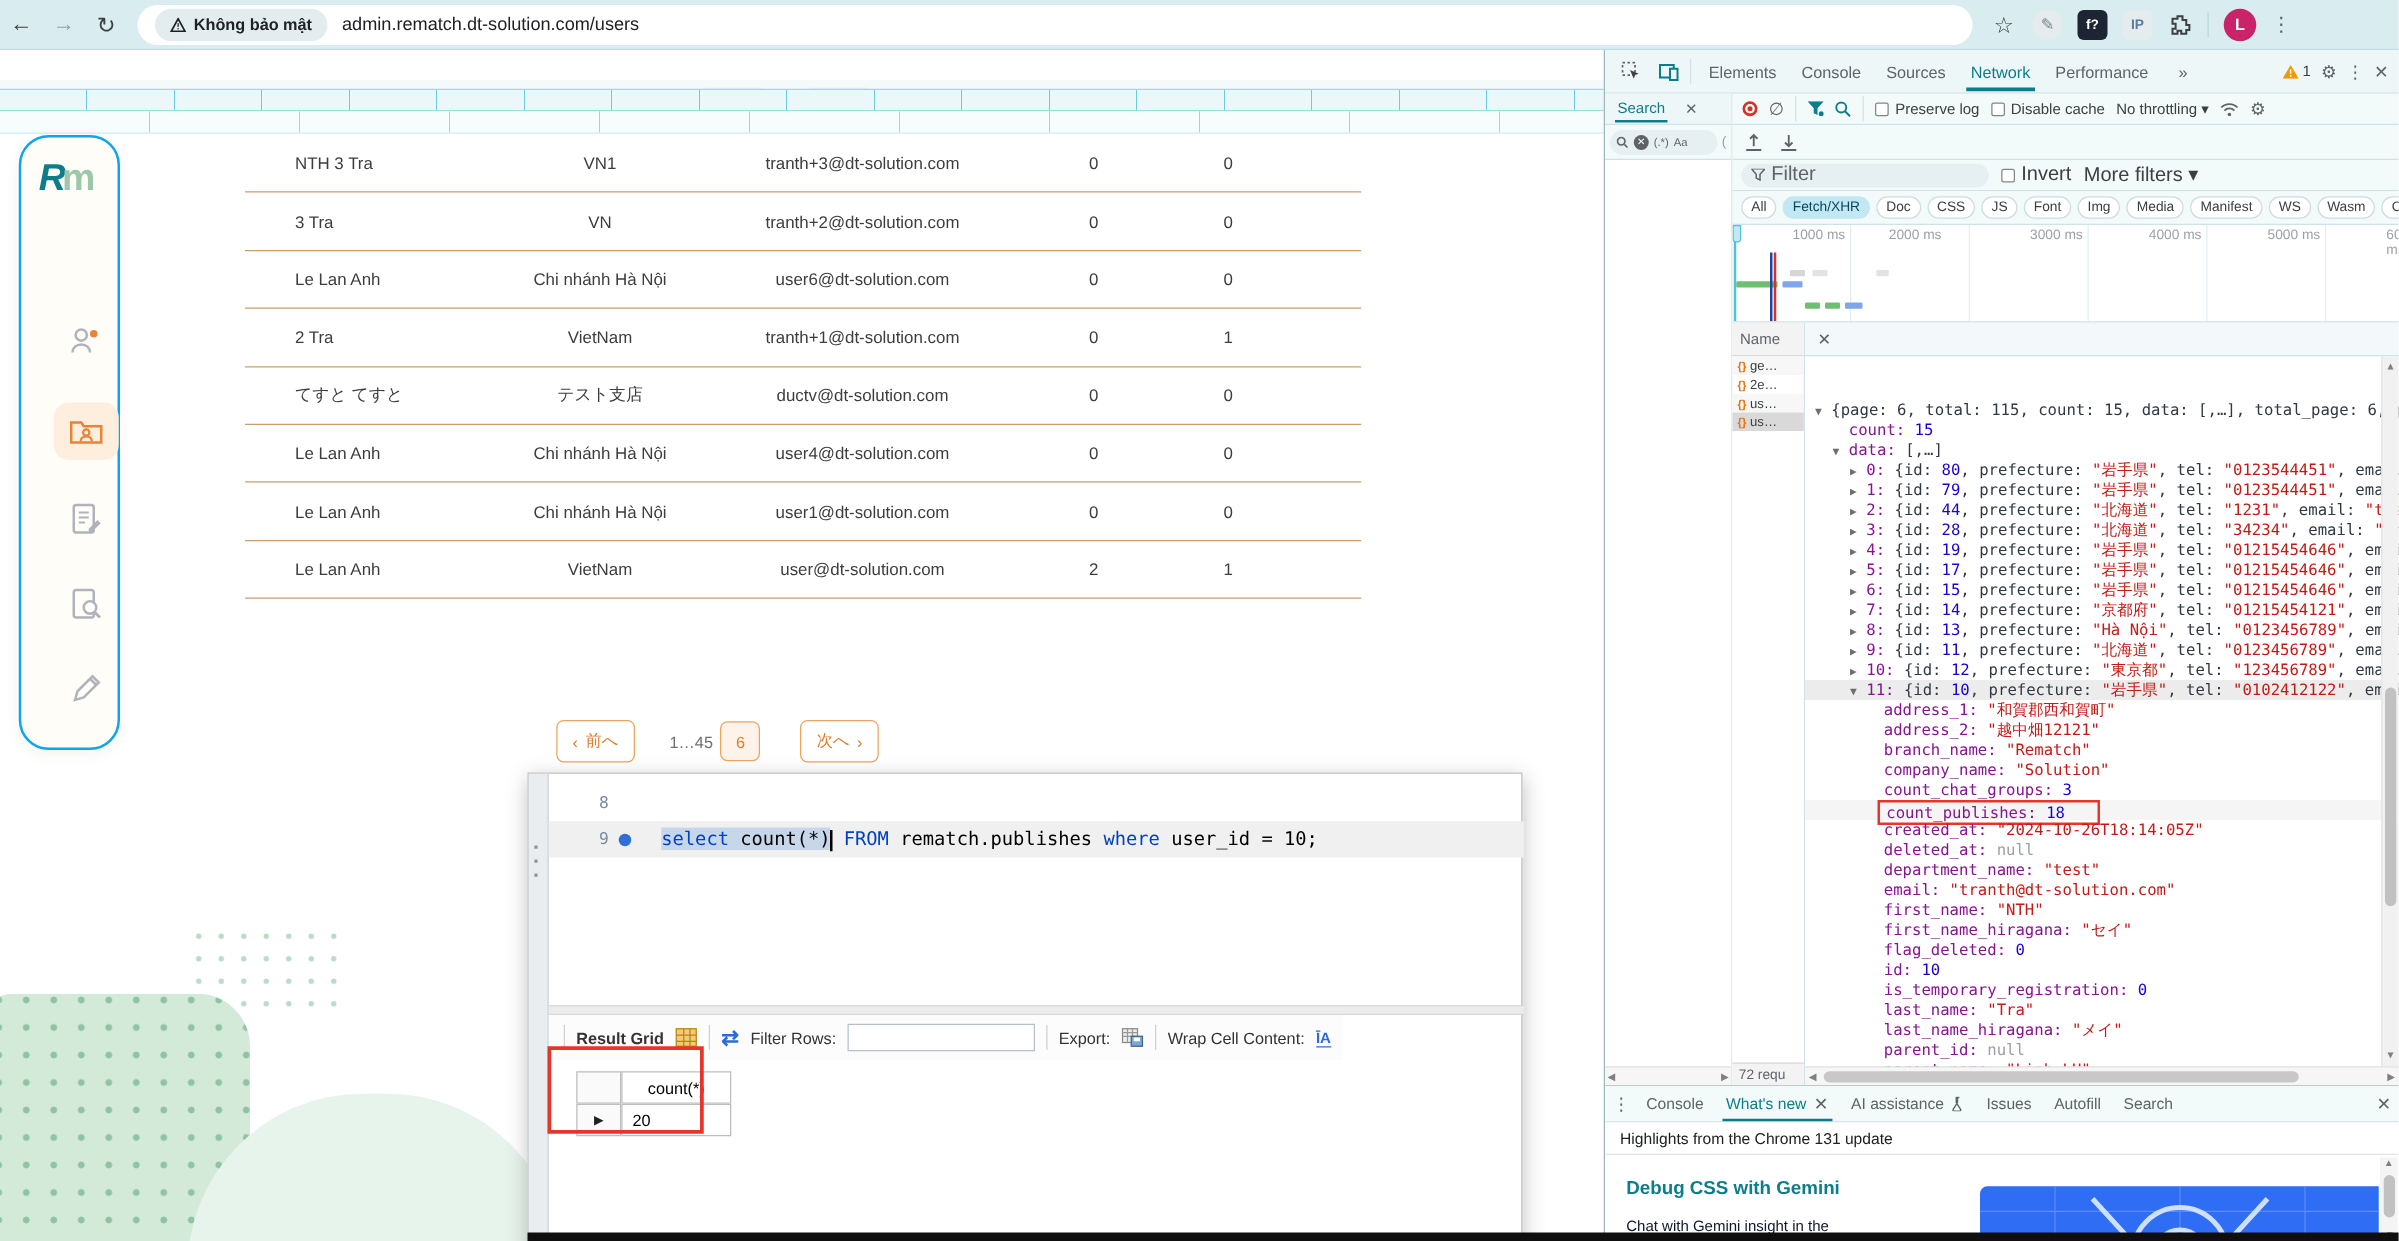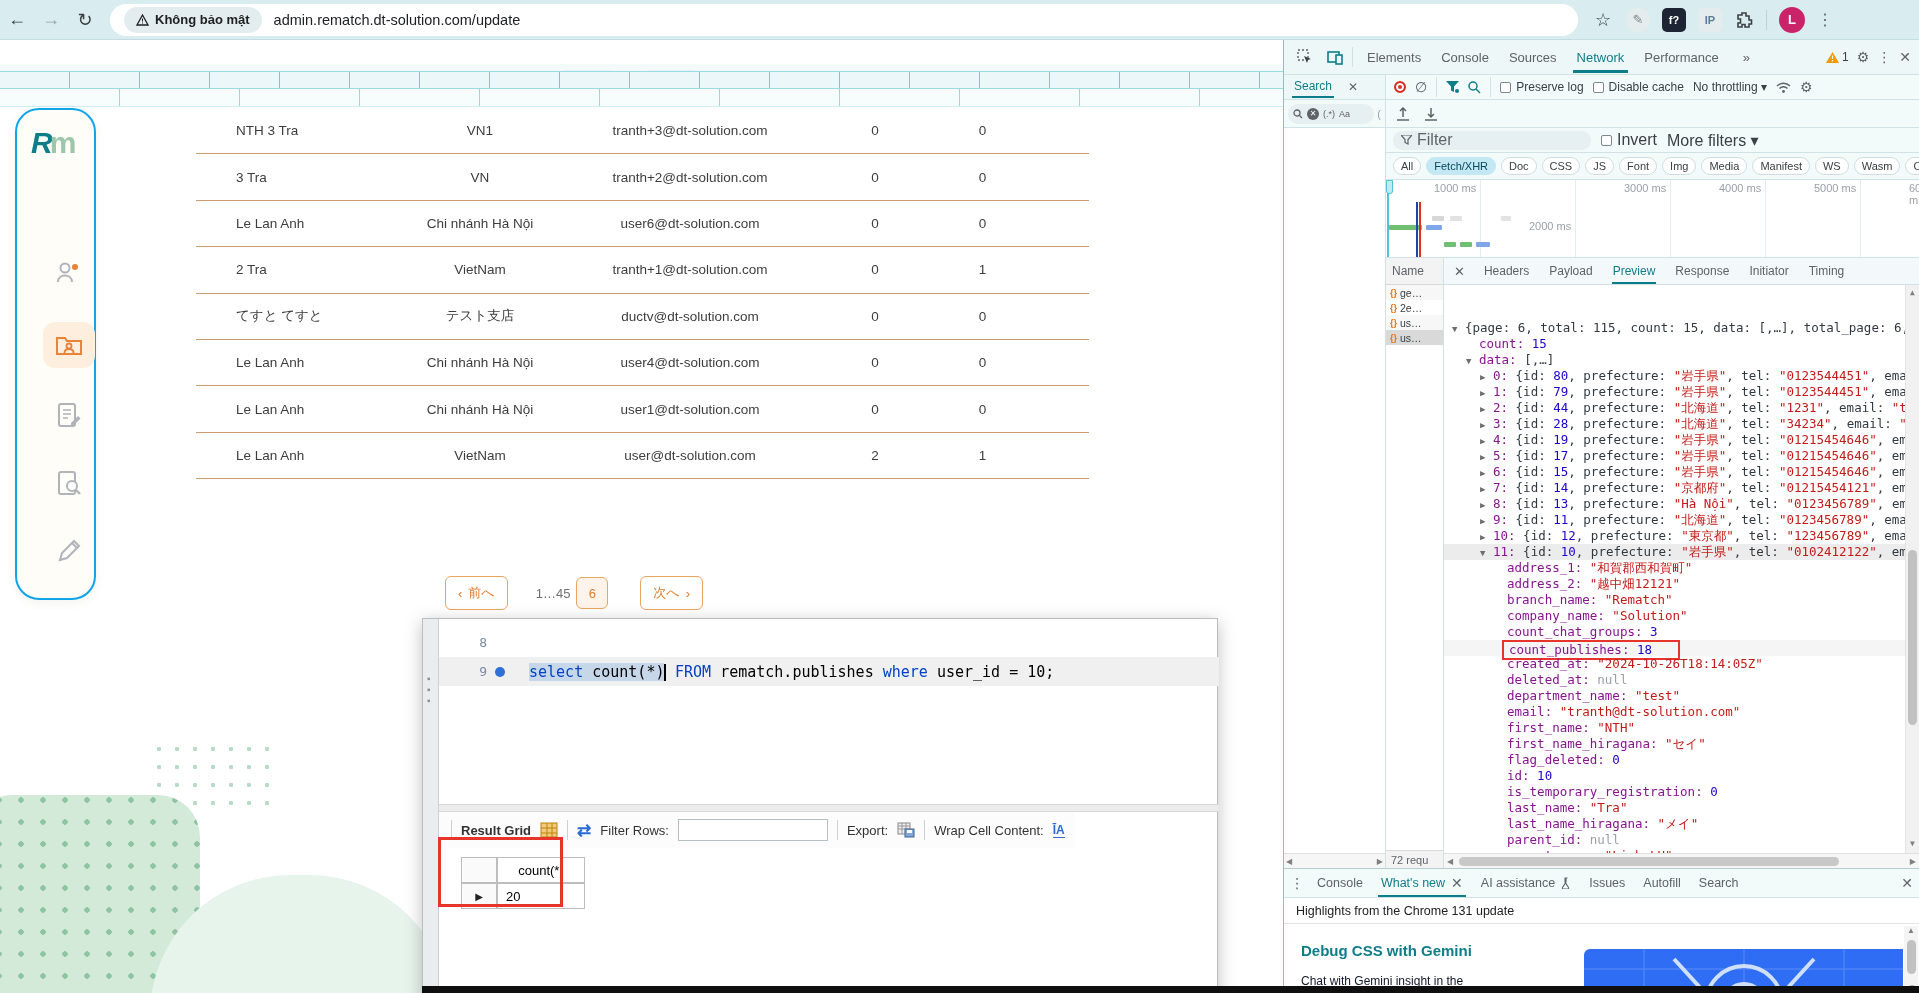--- a/index.html
+++ b/index.html
@@ -179,21 +179,21 @@
   <span class="navico">↻</span>
   <div id="urlpill">
     <span id="secchip">
       <svg width="13" height="12" viewBox="0 0 13 12">
           <path d="M6.5 1 12 11H1Z" fill="none" stroke="#202124" stroke-width="1.3"></path>
           <rect x="6" y="4.5" width="1" height="3" fill="#202124"></rect>
           <rect x="6" y="8.5" width="1" height="1" fill="#202124"></rect>
         </svg>
       <span>Không bảo mật</span>
     </span>
-    <span id="urltext">admin.rematch.dt-solution.com/update</span>
+    <span id="urltext">admin.rematch.dt-solution.com/users</span>
   </div>
   <div class="tb-right">
     <span class="navico" style="width:22px;">☆</span>
     <span class="circ-ext">✎</span>
     <span class="extbadge b-dark">f?</span>
     <span class="extbadge b-grey">IP</span>
     <svg width="20" height="20" viewBox="0 0 20 20">
         <path d="M8 3h4v3h3v4h2.5v4H15v3h-4v-2.5H8V17H4v-4h2.5V9H4V5h4z" fill="none" stroke="#3c4043" stroke-width="1.6"></path>
       </svg>
     <span class="vsep"></span>
@@ -519,21 +519,21 @@
           <span class="chip">WS</span>
           <span class="chip">Wasm</span>
           <span class="chip">Other</span>
         </div>
 
       <div id="timeline">
         <div id="tl-cells">
             <div class="tl-cell" style="left: 0px; width: 95px;"></div>
             <span class="tl-lab" style="left: 48px;">1000 ms</span>
             <div class="tl-cell" style="left: 0px; width: 190px;"></div>
-            <span class="tl-lab" style="left: 143px; margin-top: 38px;">2000 ms</span>
+            <span class="tl-lab" style="left: 125px;">2000 ms</span>
             <div class="tl-cell" style="left: 0px; width: 285px;"></div>
             <span class="tl-lab" style="left: 238px;">3000 ms</span>
             <div class="tl-cell" style="left: 0px; width: 380px;"></div>
             <span class="tl-lab" style="left: 333px;">4000 ms</span>
             <div class="tl-cell" style="left: 0px; width: 475px;"></div>
             <span class="tl-lab" style="left: 428px;">5000 ms</span>
             <div class="tl-cell" style="left: 0px; width: 570px;"></div>
             <span class="tl-lab" style="left: 523px;">6000 ms</span>
           </div>
         <div class="abs" style="left:1px;top:0;bottom:0;width:2px;background:#4fc3d7;"></div>
@@ -570,28 +570,20 @@
                 <span class="jsonico">{}</span>
                 <span>us…</span>
               </div>
             </div>
           <div id="reqfill"></div>
           <div id="reqfoot">72 requ</div>
         </div>
         <div id="prevpane">
           <div id="prevtabs">
             <span class="xclose" style="font-size:13px;">✕</span>
-            <span id="ptablist" style="display:flex;align-items:center;gap:18px;">
-                <span class="ptab">Headers</span>
-                <span class="ptab">Payload</span>
-                <span class="ptab active">Preview</span>
-                <span class="ptab">Response</span>
-                <span class="ptab">Initiator</span>
-                <span class="ptab">Timing</span>
-              </span>
           </div>
           <div id="jsontree">
             <div class="jl" style="padding-left: 8px;"><span class="arrow">▼</span><span class="jp">{page: 6, total: 115, count: 15, data: [,…], total_page: 6, page_siz</span></div><div class="jl" style="padding-left: 22px;"><span class="arrow"></span><span class="jk">count: </span><span class="jn">15</span></div><div class="jl" style="padding-left: 22px;"><span class="arrow">▼</span><span class="jk">data: </span><span class="jp">[,…]</span></div><div class="jl" style="padding-left: 36px;"><span class="arrow">▶</span><span class="jk">0: </span><span class="jp">{id: </span><span class="jn">80</span><span class="jp">, prefecture: </span><span class="js">"岩手県"</span><span class="jp">, tel: </span><span class="js">"0123544451"</span><span class="jp">, email: </span></div><div class="jl" style="padding-left: 36px;"><span class="arrow">▶</span><span class="jk">1: </span><span class="jp">{id: </span><span class="jn">79</span><span class="jp">, prefecture: </span><span class="js">"岩手県"</span><span class="jp">, tel: </span><span class="js">"0123544451"</span><span class="jp">, email: </span></div><div class="jl" style="padding-left: 36px;"><span class="arrow">▶</span><span class="jk">2: </span><span class="jp">{id: </span><span class="jn">44</span><span class="jp">, prefecture: </span><span class="js">"北海道"</span><span class="jp">, tel: </span><span class="js">"1231"</span><span class="jp">, email: </span><span class="js">"test+1@gma</span></div><div class="jl" style="padding-left: 36px;"><span class="arrow">▶</span><span class="jk">3: </span><span class="jp">{id: </span><span class="jn">28</span><span class="jp">, prefecture: </span><span class="js">"北海道"</span><span class="jp">, tel: </span><span class="js">"34234"</span><span class="jp">, email: </span><span class="js">"tranth+16</span></div><div class="jl" style="padding-left: 36px;"><span class="arrow">▶</span><span class="jk">4: </span><span class="jp">{id: </span><span class="jn">19</span><span class="jp">, prefecture: </span><span class="js">"岩手県"</span><span class="jp">, tel: </span><span class="js">"01215454646"</span><span class="jp">, email: </span></div><div class="jl" style="padding-left: 36px;"><span class="arrow">▶</span><span class="jk">5: </span><span class="jp">{id: </span><span class="jn">17</span><span class="jp">, prefecture: </span><span class="js">"岩手県"</span><span class="jp">, tel: </span><span class="js">"01215454646"</span><span class="jp">, email: </span></div><div class="jl" style="padding-left: 36px;"><span class="arrow">▶</span><span class="jk">6: </span><span class="jp">{id: </span><span class="jn">15</span><span class="jp">, prefecture: </span><span class="js">"岩手県"</span><span class="jp">, tel: </span><span class="js">"01215454646"</span><span class="jp">, email: </span></div><div class="jl" style="padding-left: 36px;"><span class="arrow">▶</span><span class="jk">7: </span><span class="jp">{id: </span><span class="jn">14</span><span class="jp">, prefecture: </span><span class="js">"京都府"</span><span class="jp">, tel: </span><span class="js">"01215454121"</span><span class="jp">, email: </span></div><div class="jl" style="padding-left: 36px;"><span class="arrow">▶</span><span class="jk">8: </span><span class="jp">{id: </span><span class="jn">13</span><span class="jp">, prefecture: </span><span class="js">"Hà Nội"</span><span class="jp">, tel: </span><span class="js">"0123456789"</span><span class="jp">, email: </span></div><div class="jl" style="padding-left: 36px;"><span class="arrow">▶</span><span class="jk">9: </span><span class="jp">{id: </span><span class="jn">11</span><span class="jp">, prefecture: </span><span class="js">"北海道"</span><span class="jp">, tel: </span><span class="js">"0123456789"</span><span class="jp">, email: </span></div><div class="jl" style="padding-left: 36px;"><span class="arrow">▶</span><span class="jk">10: </span><span class="jp">{id: </span><span class="jn">12</span><span class="jp">, prefecture: </span><span class="js">"東京都"</span><span class="jp">, tel: </span><span class="js">"123456789"</span><span class="jp">, email: </span></div><div class="jl hl" style="padding-left: 36px;"><span class="arrow">▼</span><span class="jk">11: </span><span class="jp">{id: </span><span class="jn">10</span><span class="jp">, prefecture: </span><span class="js">"岩手県"</span><span class="jp">, tel: </span><span class="js">"0102412122"</span><span class="jp">, email: </span></div><div class="jl" style="padding-left: 50px;"><span class="arrow"></span><span class="jk">address_1: </span><span class="js">"和賀郡西和賀町"</span></div><div class="jl" style="padding-left: 50px;"><span class="arrow"></span><span class="jk">address_2: </span><span class="js">"越中畑12121"</span></div><div class="jl" style="padding-left: 50px;"><span class="arrow"></span><span class="jk">branch_name: </span><span class="js">"Rematch"</span></div><div class="jl" style="padding-left: 50px;"><span class="arrow"></span><span class="jk">company_name: </span><span class="js">"Solution"</span></div><div class="jl" style="padding-left: 50px;"><span class="arrow"></span><span class="jk">count_chat_groups: </span><span class="jn">3</span></div><div class="jl shade" style="padding-left: 50px;"><span class="arrow"></span><span class="boxwrap"><span class="jk">count_publishes: </span><span class="jn">18</span></span></div><div class="jl" style="padding-left: 50px;"><span class="arrow"></span><span class="jk">created_at: </span><span class="js">"2024-10-26T18:14:05Z"</span></div><div class="jl" style="padding-left: 50px;"><span class="arrow"></span><span class="jk">deleted_at: </span><span class="ju">null</span></div><div class="jl" style="padding-left: 50px;"><span class="arrow"></span><span class="jk">department_name: </span><span class="js">"test"</span></div><div class="jl" style="padding-left: 50px;"><span class="arrow"></span><span class="jk">email: </span><span class="js">"tranth@dt-solution.com"</span></div><div class="jl" style="padding-left: 50px;"><span class="arrow"></span><span class="jk">first_name: </span><span class="js">"NTH"</span></div><div class="jl" style="padding-left: 50px;"><span class="arrow"></span><span class="jk">first_name_hiragana: </span><span class="js">"セイ"</span></div><div class="jl" style="padding-left: 50px;"><span class="arrow"></span><span class="jk">flag_deleted: </span><span class="jn">0</span></div><div class="jl" style="padding-left: 50px;"><span class="arrow"></span><span class="jk">id: </span><span class="jn">10</span></div><div class="jl" style="padding-left: 50px;"><span class="arrow"></span><span class="jk">is_temporary_registration: </span><span class="jn">0</span></div><div class="jl" style="padding-left: 50px;"><span class="arrow"></span><span class="jk">last_name: </span><span class="js">"Tra"</span></div><div class="jl" style="padding-left: 50px;"><span class="arrow"></span><span class="jk">last_name_hiragana: </span><span class="js">"メイ"</span></div><div class="jl" style="padding-left: 50px;"><span class="arrow"></span><span class="jk">parent_id: </span><span class="ju">null</span></div><div class="jl" style="padding-left: 50px;"><span class="arrow"></span><span class="jk">parent_name: </span><span class="js">"Linh LH"</span></div><div id="vscroll">▲<div id="vthumb"></div><div style="position:absolute;bottom:1px;left:4px;">▼</div></div>
           </div>
           <div id="hscroll">
               <span>◀</span>
               <div id="hthumb"></div>
               <span style="margin-left:auto;">▶</span>
             </div>
         </div>

